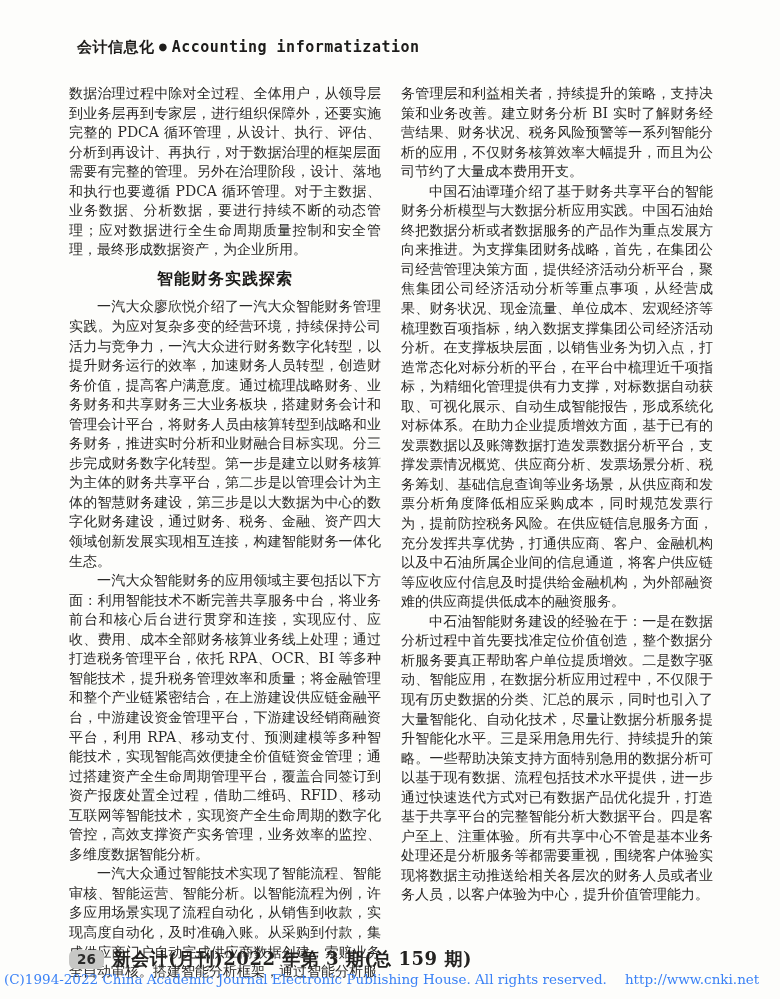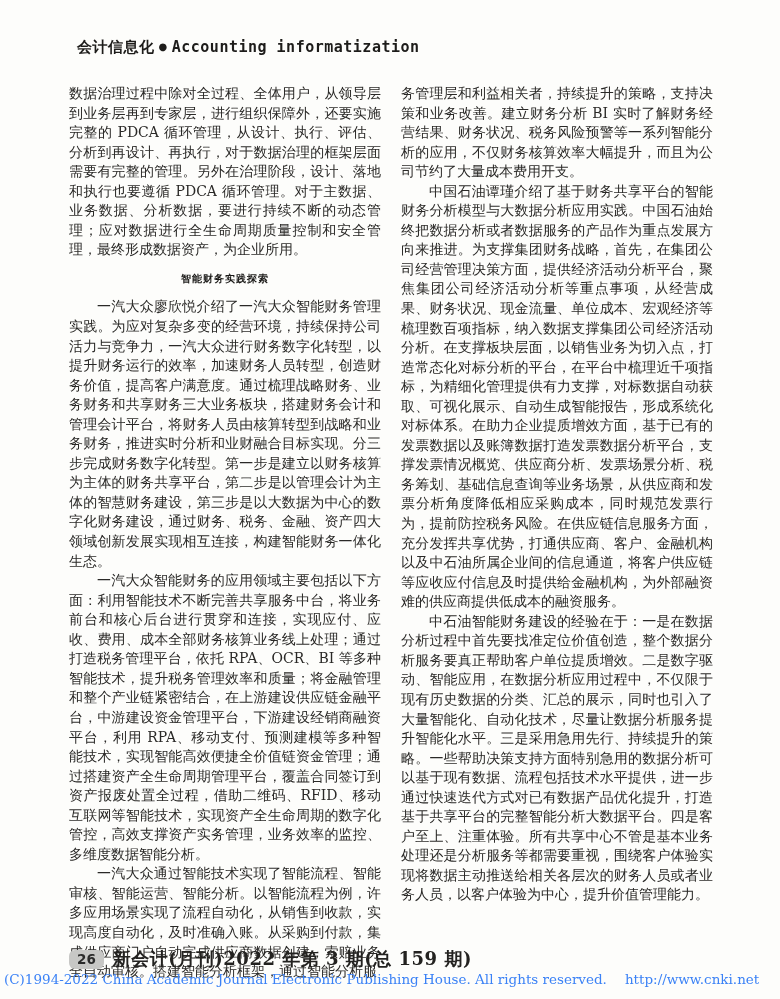--- a/index.html
+++ b/index.html
@@ -45,21 +45,21 @@
     font-size: 14px;
     line-height: 19.55px;
     text-align: justify;
     color: #2a2927;
   }
   .col p { margin: 0; }
   .col p.indent { text-indent: 2em; }
   .heading {
     font-family: "DejaVu Sans", "Liberation Sans", sans-serif;
     font-weight: bold;
-    font-size: 10px;
+    font-size: 16px;
     color: #1b1a18;
     text-align: center;
     margin: 9px 0 9px 0;
     letter-spacing: 1px;
   }
 
   .footer {
     position: absolute;
     top: 947px;
     left: 69px;

